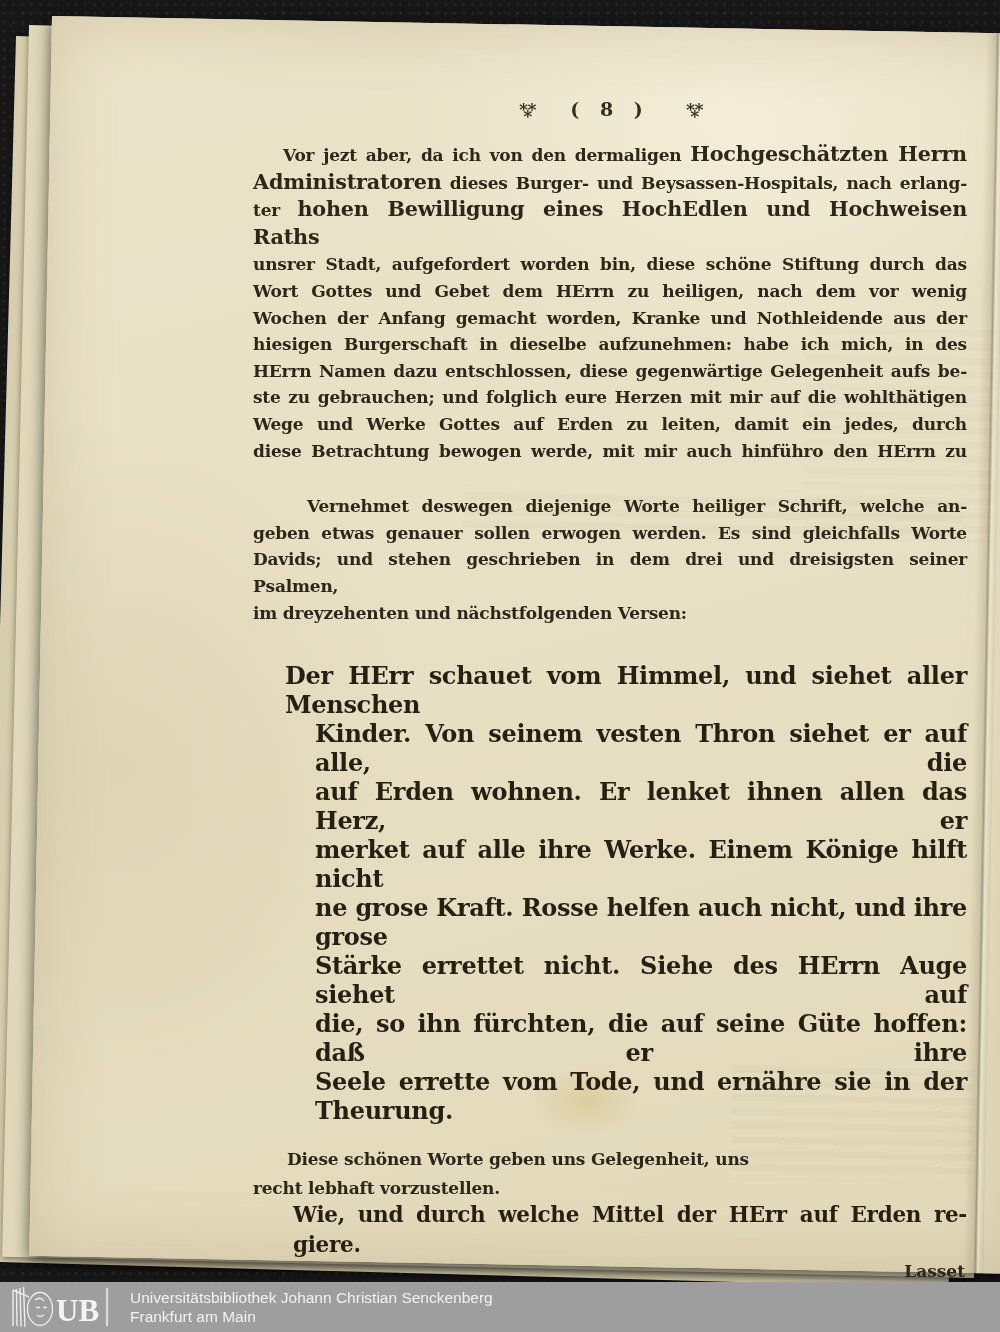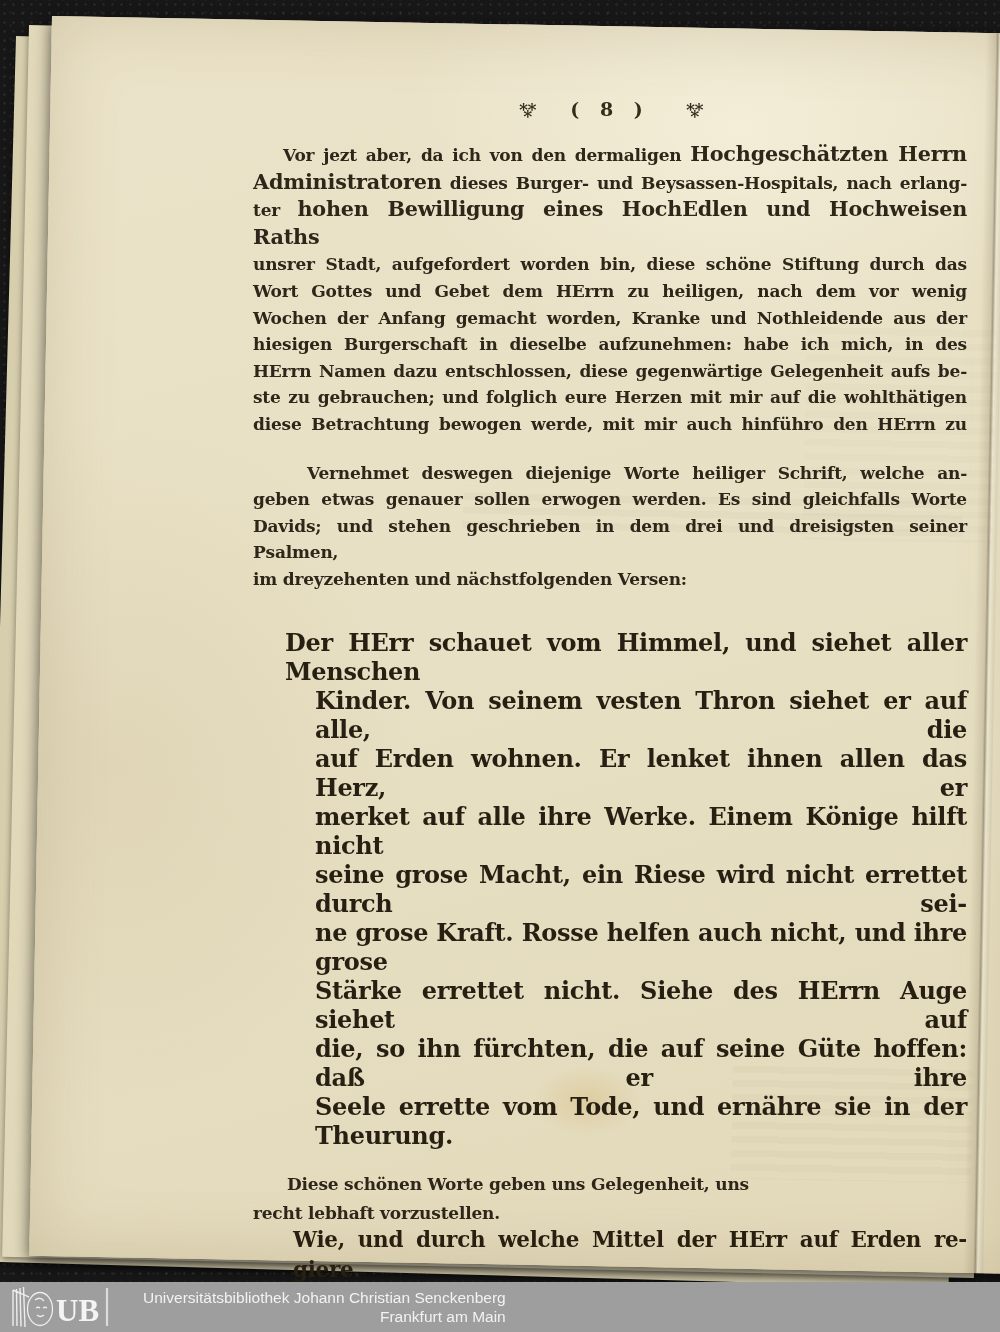--- a/index.html
+++ b/index.html
@@ -49,39 +49,39 @@
   .orn{display:inline-block;transform:rotate(180deg);font-size:17px;}
   .pnum{display:inline-block;margin:0 34px;letter-spacing:7px;}
   .line{text-align:justify;}
   .line.j{text-align-last:justify;}
   .line span{line-height:inherit;}
   .em{font-size:1.22em;}
   .line.ind{padding-left:30px;}
   .line.ind2{padding-left:54px;}
   .body-para{font-size:17px;line-height:26.6px;letter-spacing:-0.2px;}
   .p1{margin-top:21px;}
-  .p2{margin-top:22px;}
+  .p2{margin-top:29px;}
   .quote{margin-top:35px;margin-left:62px;font-size:24px;line-height:29px;
          letter-spacing:-0.3px;color:#271f12;}
   .quote .line.out{margin-left:-30px;}
   .intro{margin-top:24px;padding-left:34px;font-size:17px;letter-spacing:-0.2px;}
   .heading{margin-top:9px;text-align:center;font-size:25px;color:#291f10;}
   .tail{margin-top:9px;font-size:17px;letter-spacing:-0.2px;}
   .note{margin-top:35px;padding-left:25px;font-size:16.5px;letter-spacing:-0.2px;}
   .question{margin-top:2px;padding-left:40px;font-size:21.5px;line-height:30px;
             letter-spacing:-0.3px;color:#291f10;}
   .question .line:last-child{padding-left:0;}
   .catchword{margin-top:1px;text-align:right;font-size:17px;padding-right:2px;}
   
   .footerbar{
     position:absolute;left:0;top:1282px;width:1000px;height:50px;background:#9e9e9e;
     display:flex;align-items:center;font-family:"Liberation Sans", sans-serif;
   }
   .logo{margin-left:10px;flex:none;}
-  .ftext{margin-left:31px;color:#f2f2f2;font-size:15.5px;line-height:19.5px;text-align:right;}
+  .ftext{margin-left:18px;color:#f2f2f2;font-size:15.5px;line-height:19.5px;}
 </style>
 </head>
 <body>
 
 <div class="stage">
 
   <div class="underpage up1"></div>
   <div class="underpage up2"></div>
 
   <div class="page">
@@ -100,36 +100,36 @@
     <div class="body-para p1">
         <div class="line j ind"><span>Vor jezt aber, da ich von den dermaligen </span><span class="em">Hochgeschätzten Herrn</span></div>
         <div class="line j"><span class="em">Administratoren</span><span> dieses Burger- und Beysassen-Hospitals, nach erlang-</span></div>
         <div class="line j"><span>ter </span><span class="em">hohen Bewilligung eines HochEdlen und Hochweisen Raths</span></div>
         <div class="line j"><span>unsrer Stadt, aufgefordert worden bin, diese schöne Stiftung durch das</span></div>
         <div class="line j"><span>Wort Gottes und Gebet dem HErrn zu heiligen, nach dem vor wenig</span></div>
         <div class="line j"><span>Wochen der Anfang gemacht worden, Kranke und Nothleidende aus der</span></div>
         <div class="line j"><span>hiesigen Burgerschaft in dieselbe aufzunehmen: habe ich mich, in des</span></div>
         <div class="line j"><span>HErrn Namen dazu entschlossen, diese gegenwärtige Gelegenheit aufs be-</span></div>
         <div class="line j"><span>ste zu gebrauchen; und folglich eure Herzen mit mir auf die wohlthätigen</span></div>
+        <div class="line j"><span>Wege und Werke Gottes auf Erden zu leiten, damit ein jedes, durch</span></div>
         <div class="line j"><span>diese Betrachtung bewogen werde, mit mir auch hinführo den HErrn zu</span></div>
       </div>
 
     <div class="body-para p2">
         <div class="line j ind2"><span>Vernehmet deswegen diejenige Worte heiliger Schrift, welche an-</span></div>
         <div class="line j"><span>geben etwas genauer sollen erwogen werden.  Es sind gleichfalls Worte</span></div>
         <div class="line j"><span>Davids; und stehen geschrieben in dem drei und dreisigsten seiner Psalmen,</span></div>
         <div class="line"><span>im dreyzehenten und nächstfolgenden Versen:</span></div>
       </div>
 
     <div class="quote">
         <div class="line j out"><span>Der HErr schauet vom Himmel, und siehet aller Menschen</span></div>
         <div class="line j"><span>Kinder.  Von seinem vesten Thron siehet er auf alle, die</span></div>
         <div class="line j"><span>auf Erden wohnen.  Er lenket ihnen allen das Herz, er</span></div>
         <div class="line j"><span>merket auf alle ihre Werke.  Einem Könige hilft nicht</span></div>
-        <div class="line j"><span>seine grose Macht, ein Riese wird nicht errettet durch sei-</span></div>
         <div class="line j"><span>ne grose Kraft.  Rosse helfen auch nicht, und ihre grose</span></div>
         <div class="line j"><span>Stärke errettet nicht.  Siehe des HErrn Auge siehet auf</span></div>
         <div class="line j"><span>die, so ihn fürchten, die auf seine Güte hoffen: daß er ihre</span></div>
         <div class="line j"><span>Seele errette vom Tode, und ernähre sie in der Theurung.</span></div>
       </div>
 
     <div class="intro">Diese schönen Worte geben uns Gelegenheit, uns</div>
 
 
     <div class="tail">recht lebhaft vorzustellen.</div>

